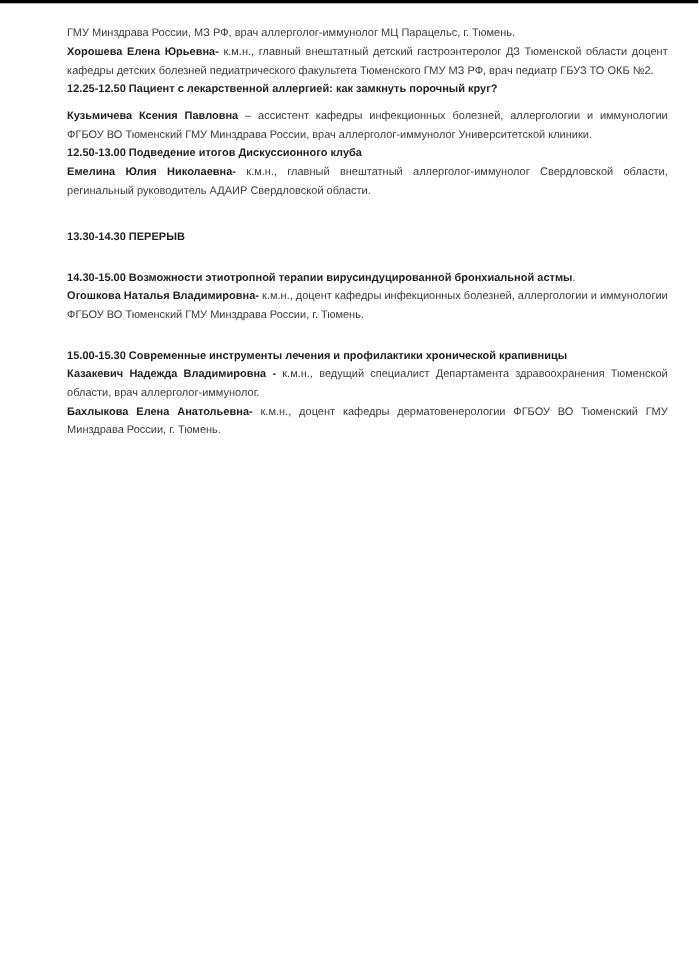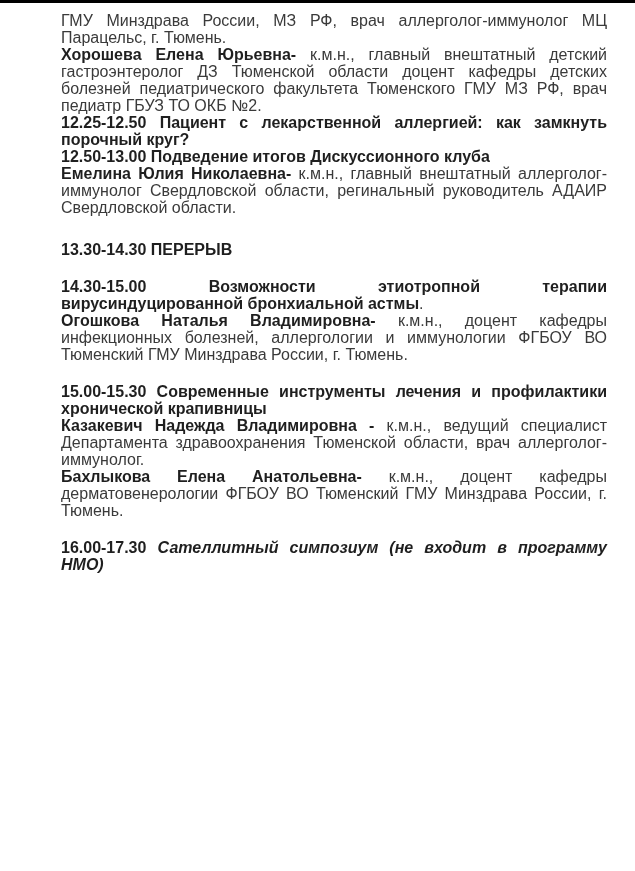--- a/index.html
+++ b/index.html
@@ -19,25 +19,25 @@
   }
   .top-border {
     position: absolute;
     top: 0; left: 0;
     width: 100%;
     height: 3px;
     background: var(--top-border, #000000);
   }
   .content {
     position: absolute;
-    top: 12px;
+    top: 22px;
     left: 61px;
     width: 546px;
     color: var(--text-regular, #3a3a3a);
-    font-size: 16px;
+    font-size: 10px;
     line-height: 17px;
     text-align: justify;
   }
   .content p.para {
     margin: 0;
     padding: 0;
   }
   .sp-none { margin-top: 0; }
   .sp-s    { margin-top: 7px  !important; }
   .sp-m    { margin-top: 15px !important; }
@@ -50,23 +50,23 @@
 </style>
 </head>
 <body>
 
 <div class="page">
   <div class="top-border"></div>
   <div class="content">
       <p class="para sp-none"><span class="r">ГМУ Минздрава России, МЗ РФ, врач аллерголог-иммунолог МЦ Парацельс, г. Тюмень.</span></p>
       <p class="para sp-none"><span class="b">Хорошева Елена Юрьевна-</span><span class="r"> к.м.н., главный внештатный детский гастроэнтеролог ДЗ Тюменской области доцент кафедры детских болезней педиатрического факультета Тюменского ГМУ МЗ РФ, врач педиатр ГБУЗ ТО ОКБ №2.</span></p>
       <p class="para sp-none"><span class="b">12.25-12.50 Пациент с лекарственной аллергией: как замкнуть порочный круг?</span></p>
+      <p class="para sp-s"><span class="b">Кузьмичева Ксения Павловна</span><span class="r"> – ассистент кафедры инфекционных болезней, аллергологии и иммунологии ФГБОУ ВО Тюменский ГМУ Минздрава России, врач аллерголог-иммунолог Университетской клиники.</span></p>
       <p class="para sp-none"><span class="b">12.50-13.00 Подведение итогов Дискуссионного клуба</span></p>
       <p class="para sp-none"><span class="b">Емелина Юлия Николаевна-</span><span class="r"> к.м.н., главный внештатный аллерголог-иммунолог Свердловской области, регинальный руководитель АДАИР Свердловской области.</span></p>
       <p class="para sp-xl"><span class="b">13.30-14.30 ПЕРЕРЫВ</span></p>
       <p class="para sp-l"><span class="b">14.30-15.00 Возможности этиотропной терапии вирусиндуцированной бронхиальной астмы</span><span class="r">.</span></p>
       <p class="para sp-none"><span class="b">Огошкова Наталья Владимировна-</span><span class="r"> к.м.н., доцент кафедры инфекционных болезней, аллергологии и иммунологии  ФГБОУ ВО Тюменский ГМУ Минздрава России, г. Тюмень.</span></p>
       <p class="para sp-l"><span class="b">15.00-15.30 Современные инструменты лечения и профилактики хронической крапивницы</span></p>
       <p class="para sp-none"><span class="b">Казакевич Надежда Владимировна -</span><span class="r"> к.м.н., ведущий специалист Департамента здравоохранения Тюменской области, врач аллерголог-иммунолог.</span></p>
       <p class="para sp-none"><span class="b">Бахлыкова Елена Анатольевна-</span><span class="r"> к.м.н., доцент кафедры дерматовенерологии ФГБОУ ВО Тюменский ГМУ Минздрава России, г. Тюмень.</span></p>
-      <p class="para sp-l"><span class="b">16.00-17.30 </span><span class="b i">Сателлитный симпозиум (не входит в программу НМО)</span></p>
     </div>
 </div>
 
 </body></html>

